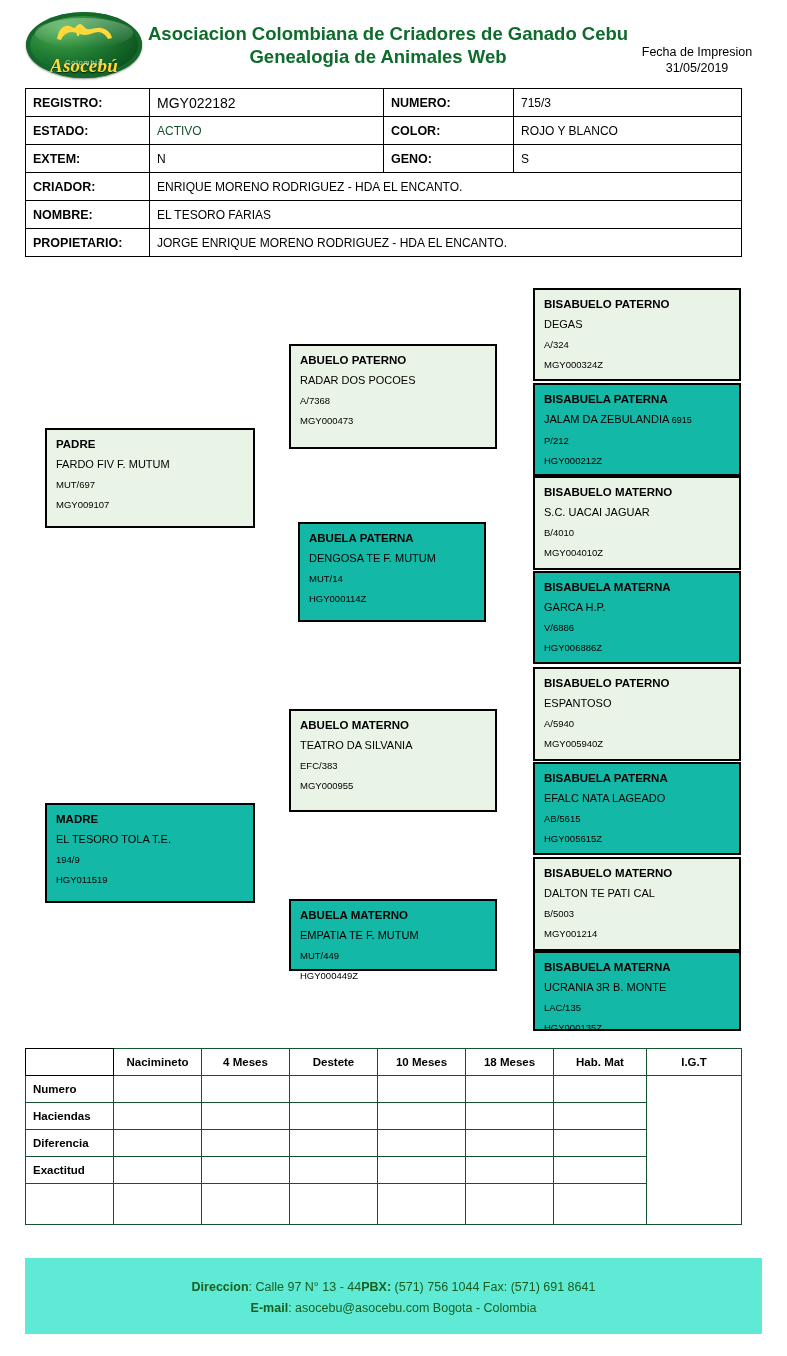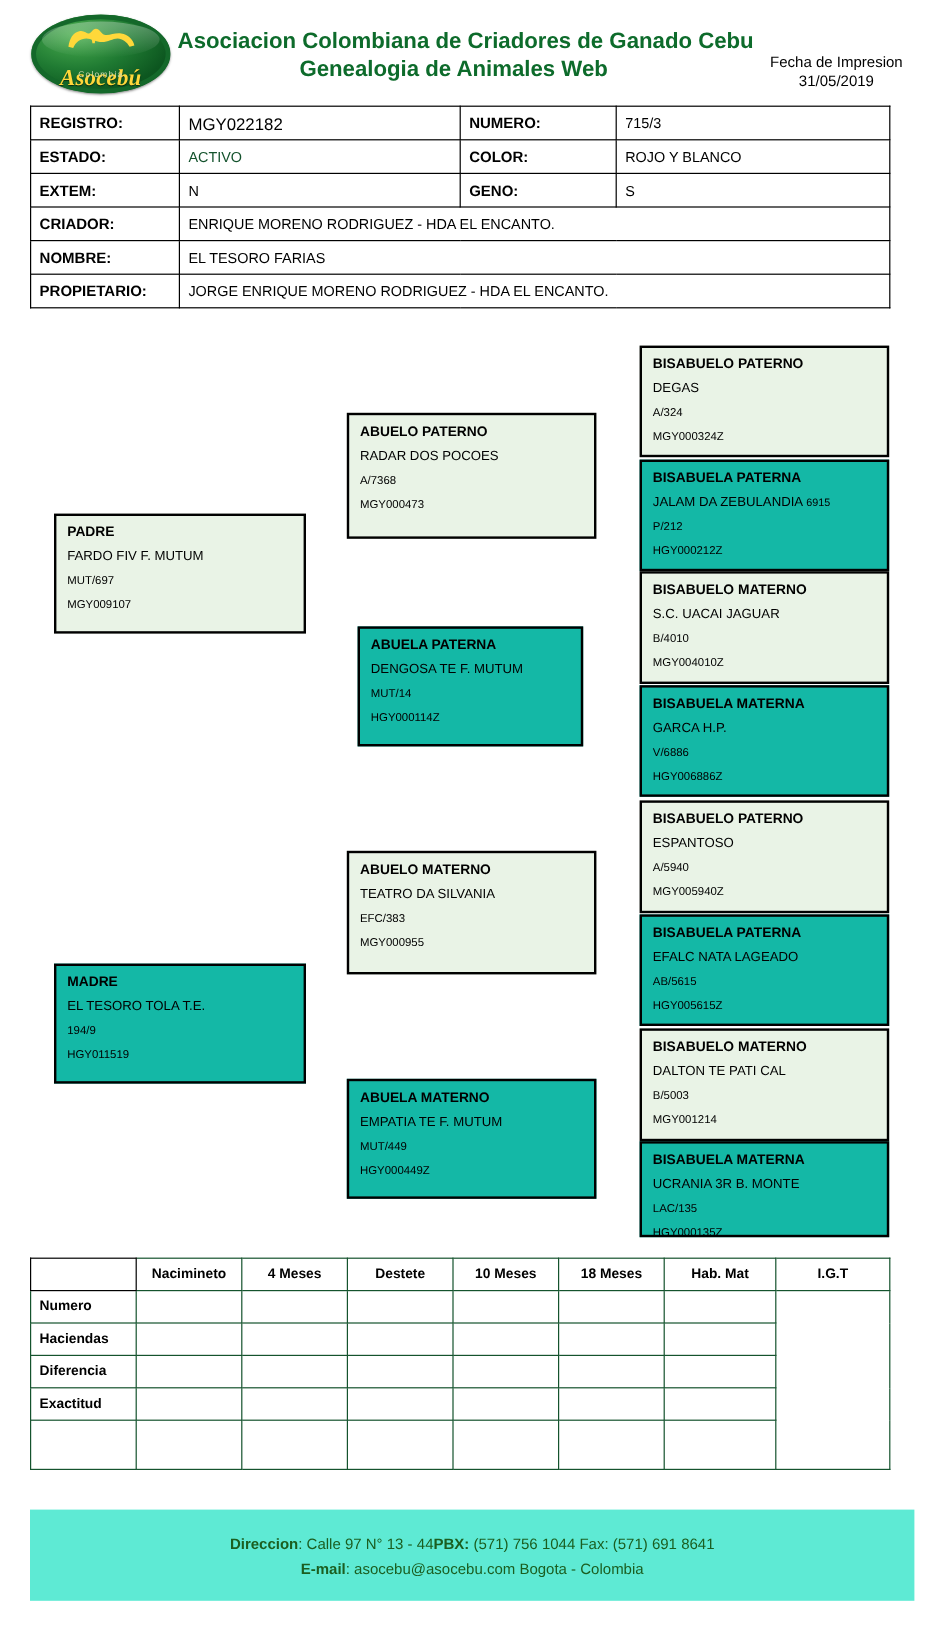--- a/index.html
+++ b/index.html
@@ -301,21 +301,21 @@
     <div class="preg">HGY000114Z</div>
   </div>
 
   <div class="pbox green" style="left:289px; top:709px; width:208px; height:103px;">
     <div class="ptitle">ABUELO MATERNO</div>
     <div class="pname">TEATRO DA SILVANIA</div>
     <div class="pcode">EFC/383</div>
     <div class="preg">MGY000955</div>
   </div>
 
-  <div class="pbox" style="left:289px; top:899px; width:208px; height:100px;">
+  <div class="pbox" style="left:289px; top:899px; width:208px; height:72px;">
     <div class="ptitle">ABUELA MATERNO</div>
     <div class="pname">EMPATIA TE F. MUTUM</div>
     <div class="pcode">MUT/449</div>
     <div class="preg">HGY000449Z</div>
   </div>
 
   <div class="pbox green" style="left:533px; top:288px; width:208px; height:93px;">
     <div class="ptitle">BISABUELO PATERNO</div>
     <div class="pname">DEGAS</div>
     <div class="pcode">A/324</div>

